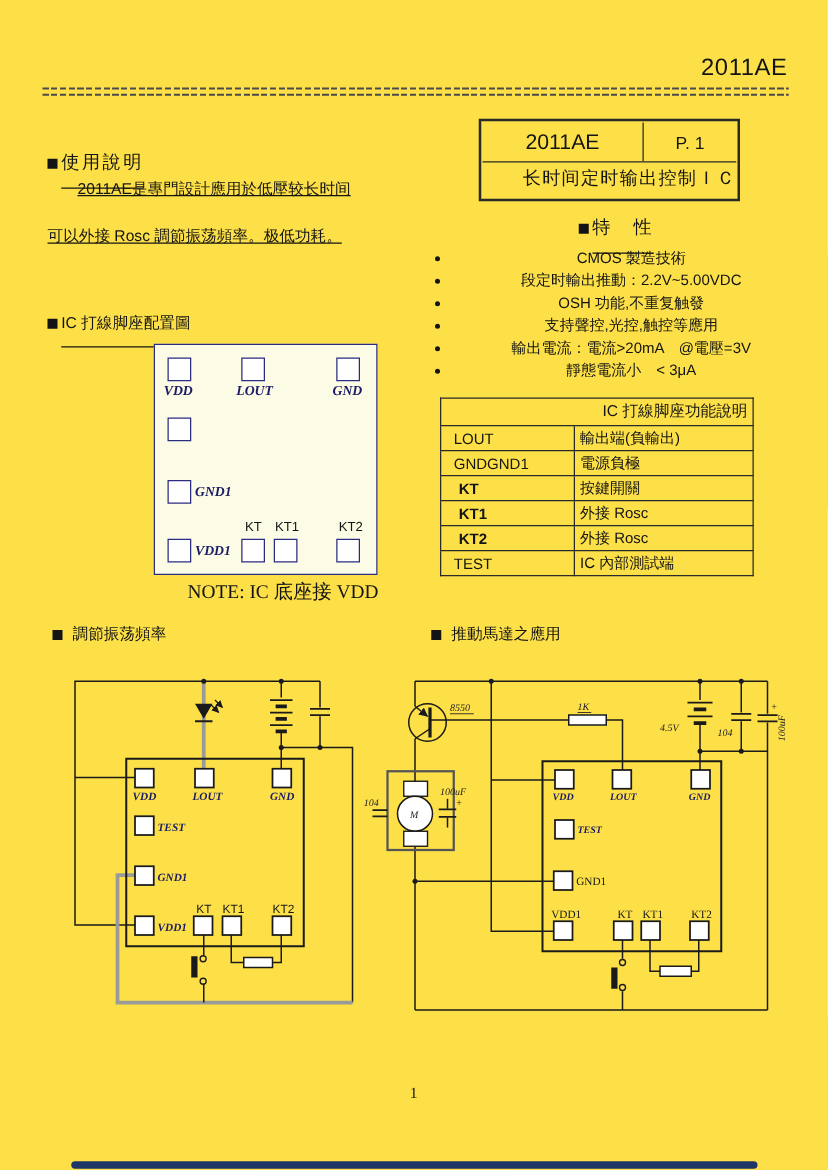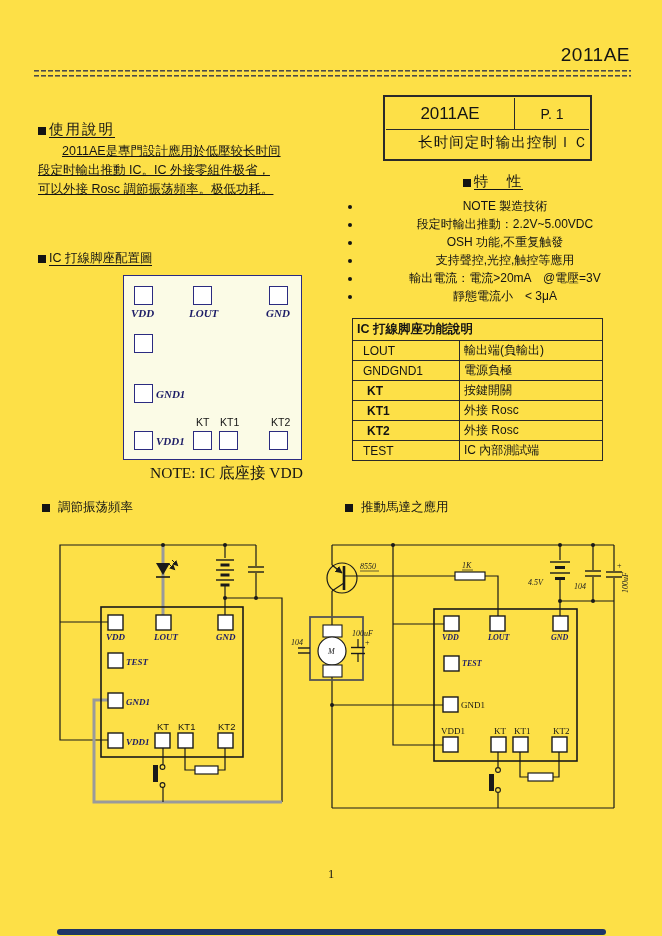--- a/index.html
+++ b/index.html
@@ -15,21 +15,21 @@
     background-size:100% 1.6px,100% 1.6px;background-position:0 0,0 4.5px;background-repeat:no-repeat;}
   
   .tbox{top:95px;left:383px;width:203px;height:60px;border:2px solid #2a2a2a;padding:1px;}
   .tbox .r1{display:flex;height:31px;border-bottom:1px solid #2a2a2a;}
   .tbox .c1{width:128px;border-right:1px solid #2a2a2a;display:flex;align-items:center;justify-content:center;font-size:17px;}
   .tbox .c2{flex:1;display:flex;align-items:center;justify-content:center;font-size:14px;}
   .tbox .r2{height:25px;display:flex;align-items:center;justify-content:center;font-size:14.5px;letter-spacing:1px;padding-left:32px;}
   
   .sq{display:inline-block;width:8px;height:8px;background:#141414;margin-right:3px;vertical-align:-0.5px;}
   .sq.sp{margin-right:8px;}
-  .u{border-bottom:1.4px solid #141414;padding-bottom:0;}
+  .u{border-bottom:1.4px solid #141414;padding-bottom:12px;}
   
   .usage{top:120px;left:38px;width:302px;}
   .usage h2{margin:0;font-size:14.5px;font-weight:normal;letter-spacing:2px;}
   .usage p{margin:0;font-size:12.5px;line-height:19px;text-decoration:underline;}
   .usage .p1{margin-top:3px;}
   .usage .ind{padding-left:24px;}
   .usage .p2{margin-top:17px;}
   .cfg-head{top:250px;left:38px;font-size:12.5px;}
   
   .feat{top:172px;left:338px;width:310px;text-align:center;}
@@ -38,21 +38,21 @@
   
   .cfgbox{top:275px;left:123px;width:177px;height:183px;background:#fbfbe6;border:1.3px solid #2b2b80;}
   .cfgbox .pin{position:absolute;width:19px;height:19px;background:#fff;border:1.4px solid #2b2b80;box-sizing:border-box;}
   .cfgbox .plbl{position:absolute;font-family:"Liberation Serif",serif;font-style:italic;font-weight:bold;
                 font-size:11px;color:#1b1b66;}
   .cfgbox .klbl{position:absolute;font-size:10.5px;color:#141414;}
   .note{top:463px;left:150px;width:180px;font-family:"Liberation Serif",serif;font-size:15.5px;}
   
   .ptable{top:318px;left:352px;width:251px;border-collapse:collapse;font-size:12px;}
   .ptable td{border:1px solid #2a2a2a;padding:1px 4px;vertical-align:middle;}
-  .ptable .tt{text-align:left;font-size:12.5px;height:19px;font-weight:bold;}
+  .ptable .tt{text-align:right;font-size:12.5px;height:19px;}
   .ptable .h34 td{height:32px;vertical-align:top;padding-top:2px;}
   .ptable .h19 td{height:17px;}
   .ptable .cpin{width:88px;}
   .ptable .indent{padding-left:10px;}
   .ptable .bold{font-weight:bold;padding-left:14px;}
   .ptable{border:1.5px solid #2a2a2a;}
   
   .apph{font-size:12.5px;}
   .apph1{top:499px;left:42px;} .apph2{top:499px;left:345px;}
   .pgnum{top:867px;left:0;width:662px;text-align:center;font-family:"Liberation Serif",serif;font-size:12.5px;}
@@ -82,30 +82,30 @@
       <div class="c1">2011AE</div>
       <div class="c2">P. 1</div>
     </div>
     <div class="r2">长时间定时输出控制ＩＣ</div>
   </div>
 
   <div class="abs usage">
     <h2><span class="sq"></span><span class="u">使用說明</span></h2>
     <p class="p1">
       <span class="ind">2011AE是專門設計應用於低壓较长时间</span><br>
-      <span>段定时輸出推動 IC。IC 外接零組件极省，</span><br>
+      <br>
       <span>可以外接 Rosc 調節振荡頻率。极低功耗。</span>
     </p>
   </div>
   <div class="abs cfg-head"><span class="sq"></span><span class="u">IC 打線脚座配置圖</span></div>
 
   <div class="abs feat">
     <h2><span class="sq"></span><span class="u">特　性</span></h2>
     <ul>
-      <li>NOTE 製造技術</li>
+      <li>CMOS 製造技術</li>
       <li>段定时輸出推動：2.2V~5.00VDC</li>
       <li>OSH 功能,不重复触發</li>
       <li>支持聲控,光控,触控等應用</li>
       <li>輸出電流：電流&gt;20mA　@電壓=3V</li>
       <li>靜態電流小　&lt; 3μA</li>
     </ul>
   </div>
 
   <div class="abs cfgbox">
     <div class="pin" style="left:10px;top:10px"></div>

